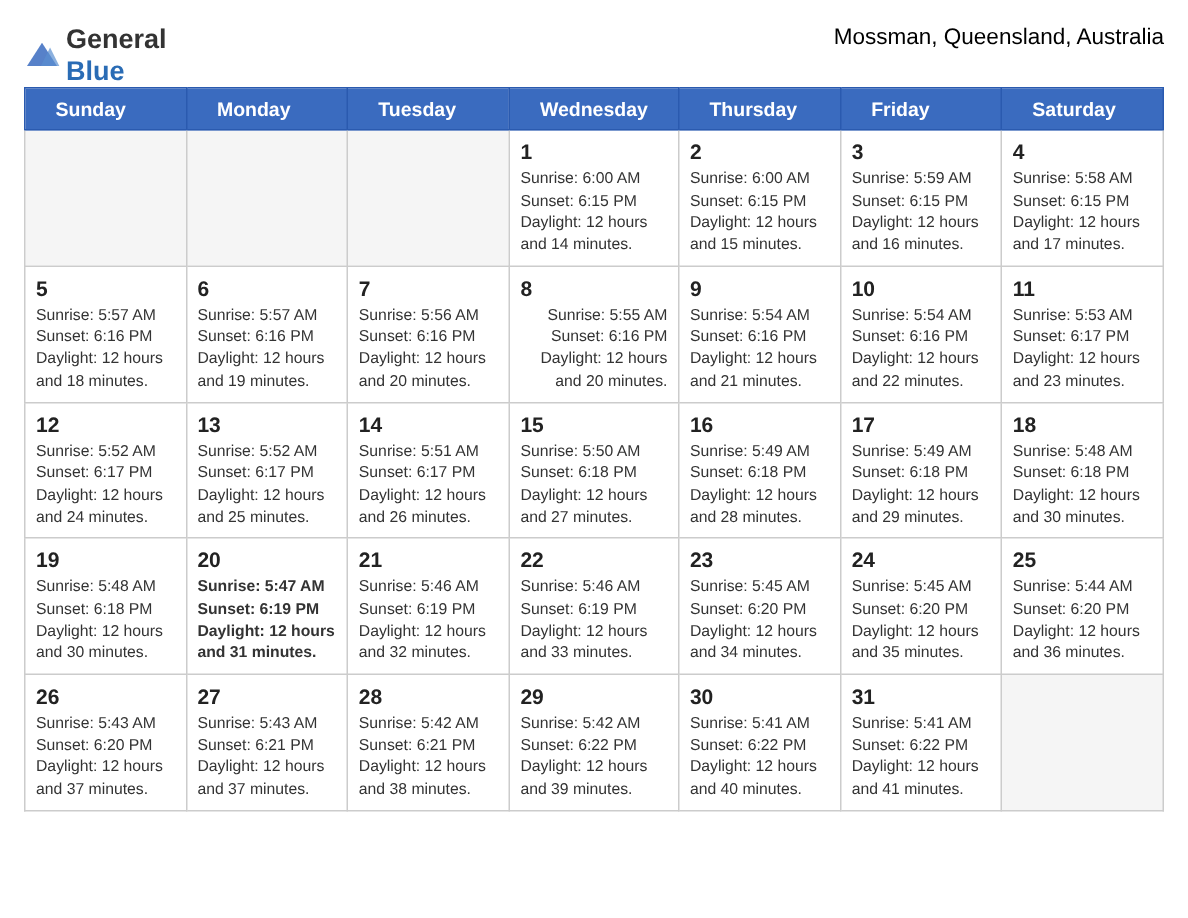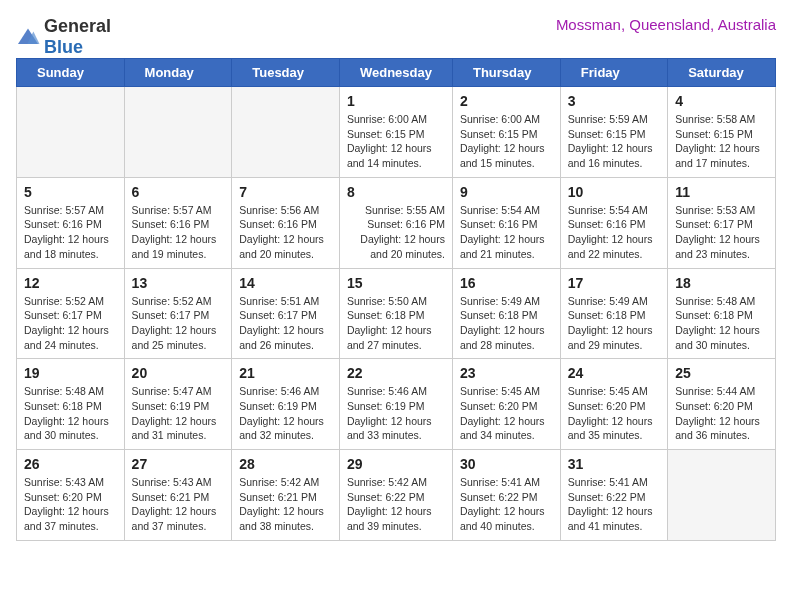--- a/index.html
+++ b/index.html
@@ -27,21 +27,21 @@
     .title-block {
       text-align: right;
     }
     .month-title {
       font-size: 36px;
       font-weight: normal;
       color: #222;
     }
     .subtitle {
       font-size: 15px;
-      color: #a21caf;
+      color: #000000;
     }
     .calendar {
       width: 100%;
       border-collapse: collapse;
       border: 1px solid #ccc;
     }
     .calendar th {
       background-color: #3a6bbf;
       color: white;
       text-align: left;
@@ -246,21 +246,21 @@
       <tr>
         <td>
           <span class="day-number">19</span>
           <div class="day-info" style="white-space: pre-line;">Sunrise: 5:48 AM
 Sunset: 6:18 PM
 Daylight: 12 hours
 and 30 minutes.</div>
         </td>
         <td>
           <span class="day-number">20</span>
-          <div class="day-info" style="white-space: pre-line;">Sunrise: 5:47 AM
+          <div class="day-info" style="white-space: pre-line; font-weight: bold;">Sunrise: 5:47 AM
 Sunset: 6:19 PM
 Daylight: 12 hours
 and 31 minutes.</div>
         </td>
         <td>
           <span class="day-number">21</span>
           <div class="day-info" style="white-space: pre-line;">Sunrise: 5:46 AM
 Sunset: 6:19 PM
 Daylight: 12 hours
 and 32 minutes.</div>

